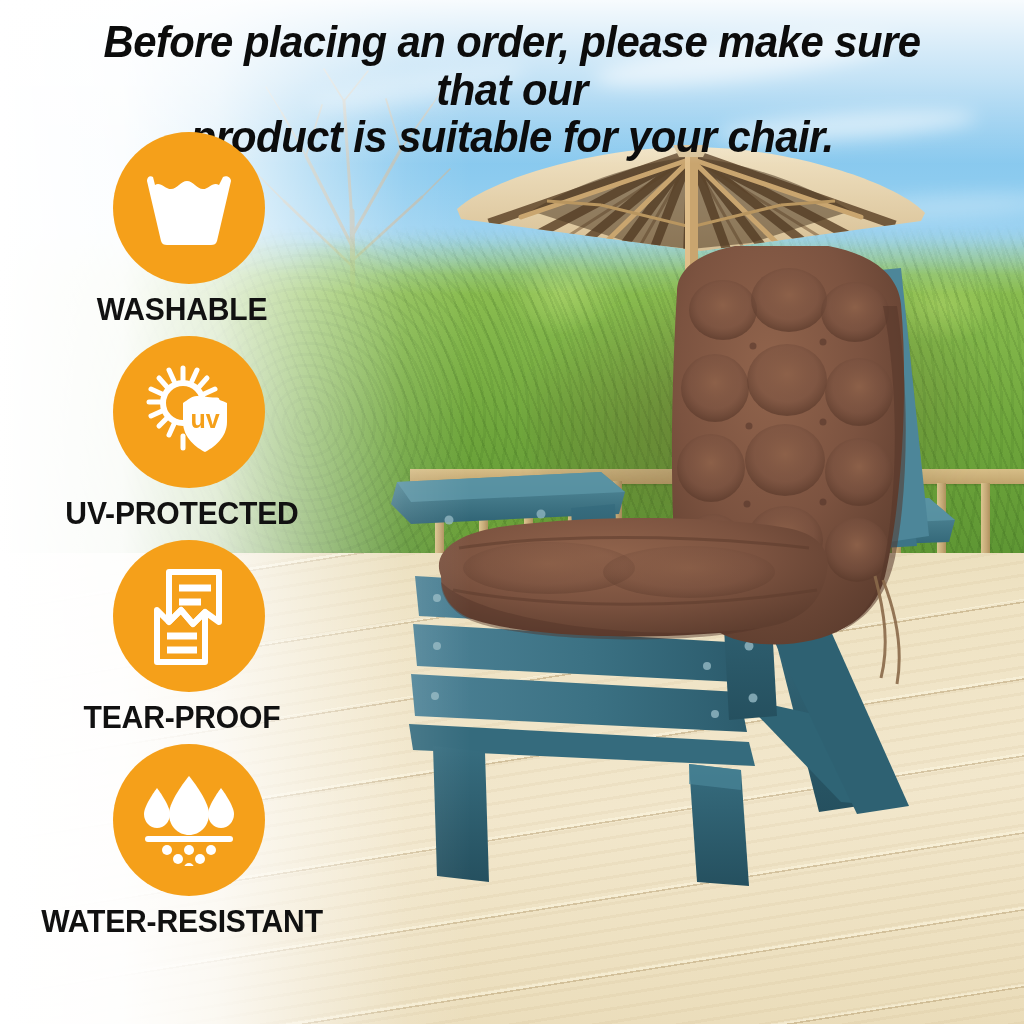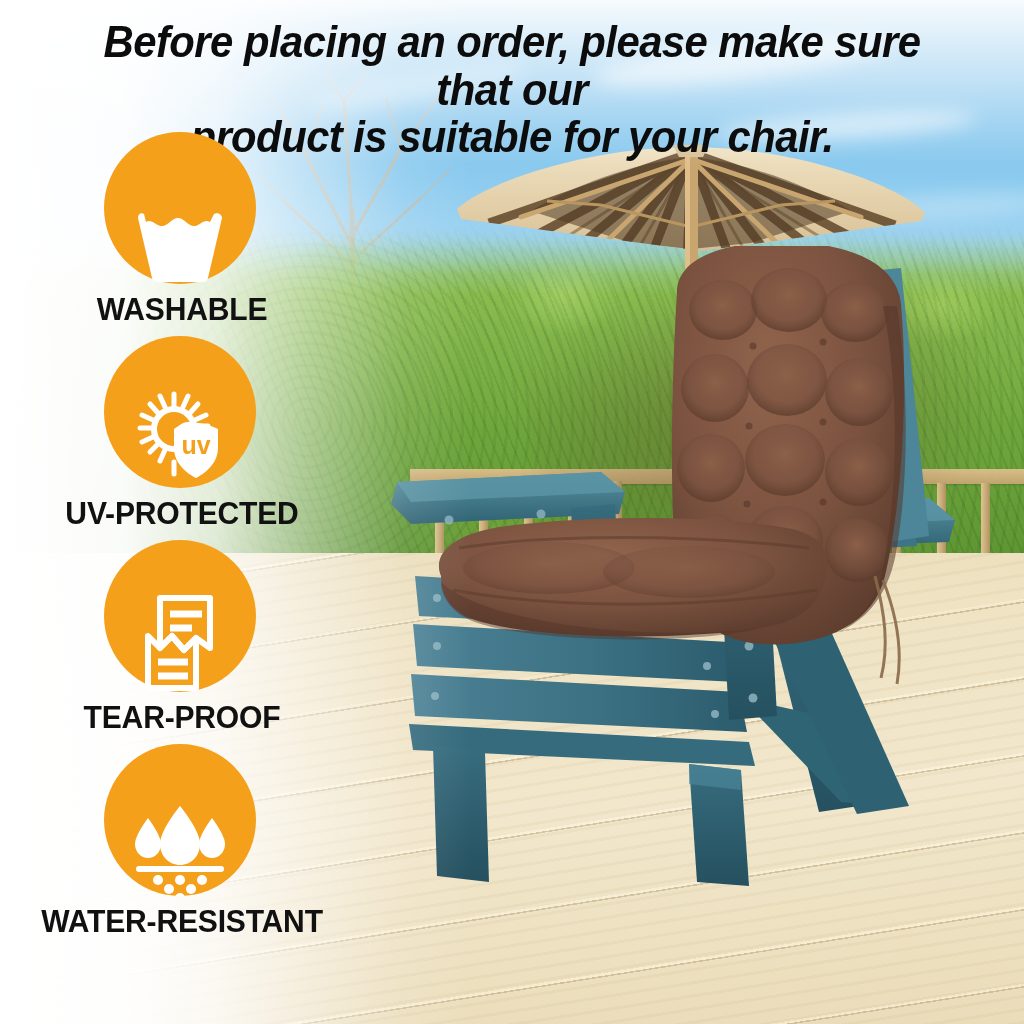--- a/index.html
+++ b/index.html
@@ -138,24 +138,24 @@
     color:#0c0c0c;
     transform:scaleX(.93);
     padding:0 30px;
   }
   .headline .l2 { display:block; }
 
   
   .features { position:absolute; left:0; top:132px; width:370px; z-index:30; }
   .feature { position:relative; height:204px; }
   .feature .circle {
-    position:absolute; left:104px; top:0;
+    position:absolute; left:113px; top:0;
     width:152px; height:152px; border-radius:50%;
     background:var(--orange);
-    display:flex; align-items:flex-end; justify-content:center;
+    display:flex; align-items:center; justify-content:center;
   }
   .feature .flabel {
     position:absolute; top:160px; left:0; width:364px;
     text-align:center;
     font-size:31px; font-weight:bold; color:#111;
     letter-spacing:-.2px;
     transform:scaleX(.97);
     white-space:nowrap;
   }
   .feature svg { display:block; }

